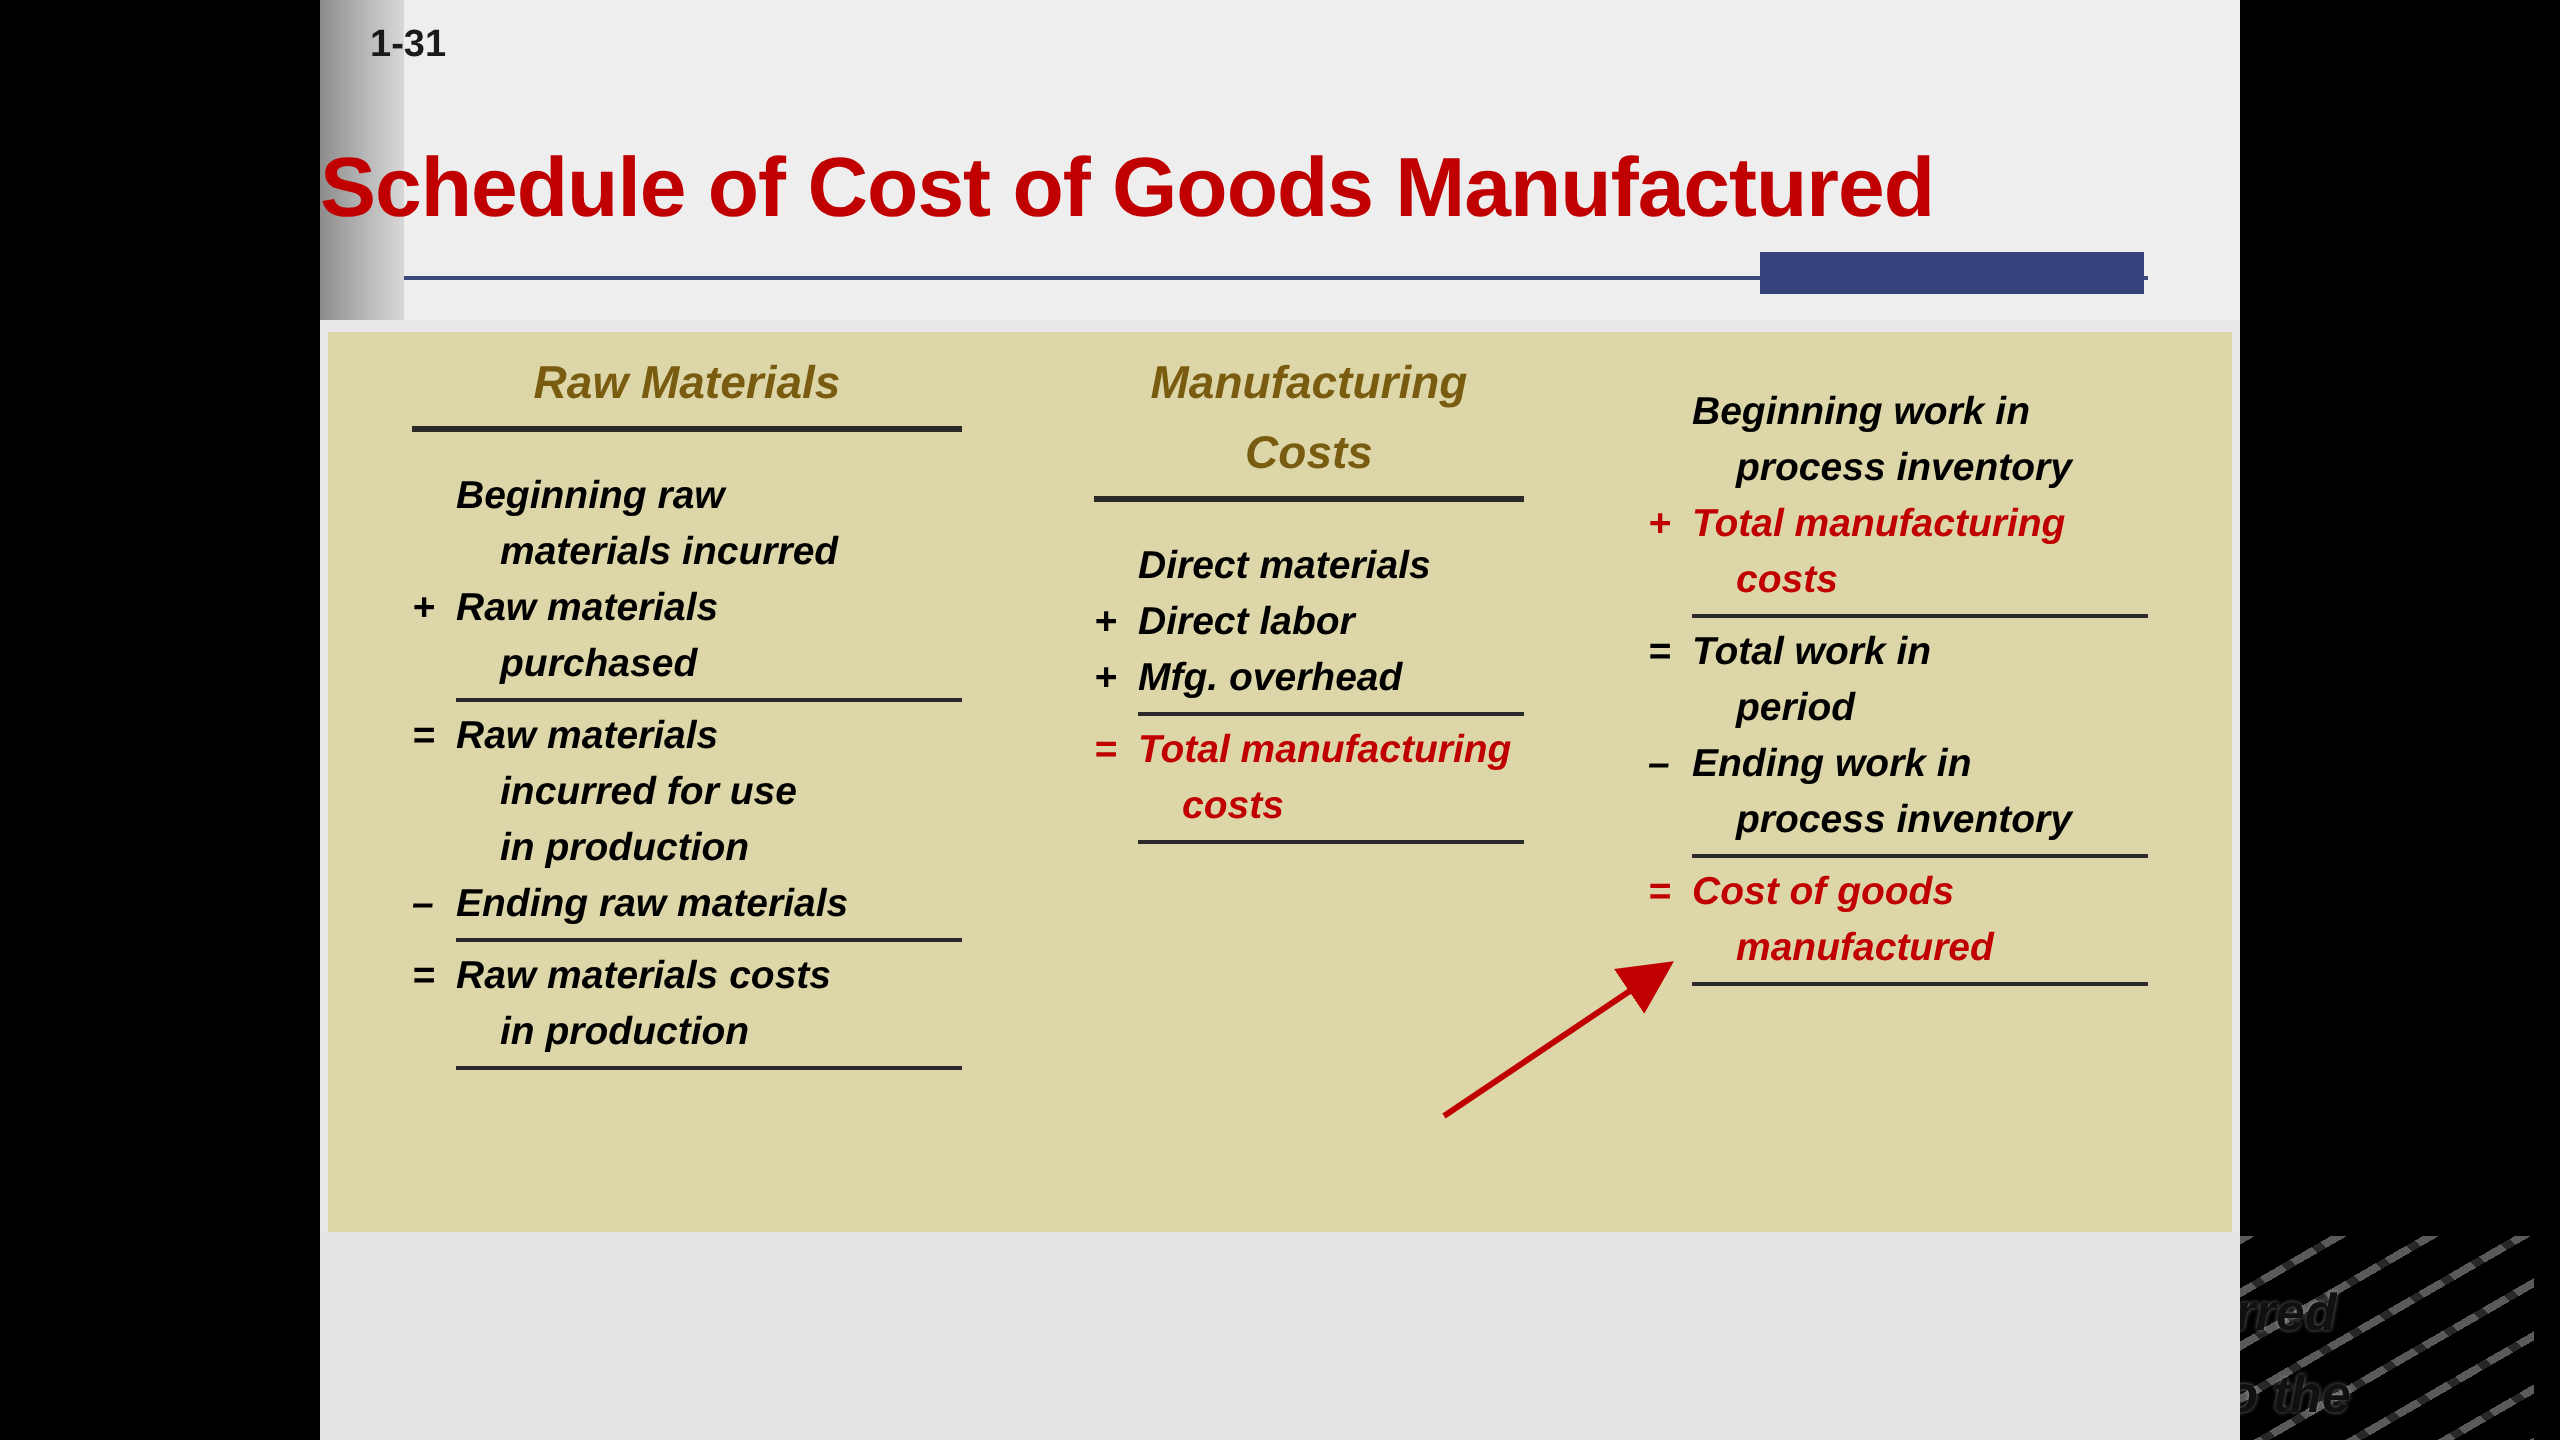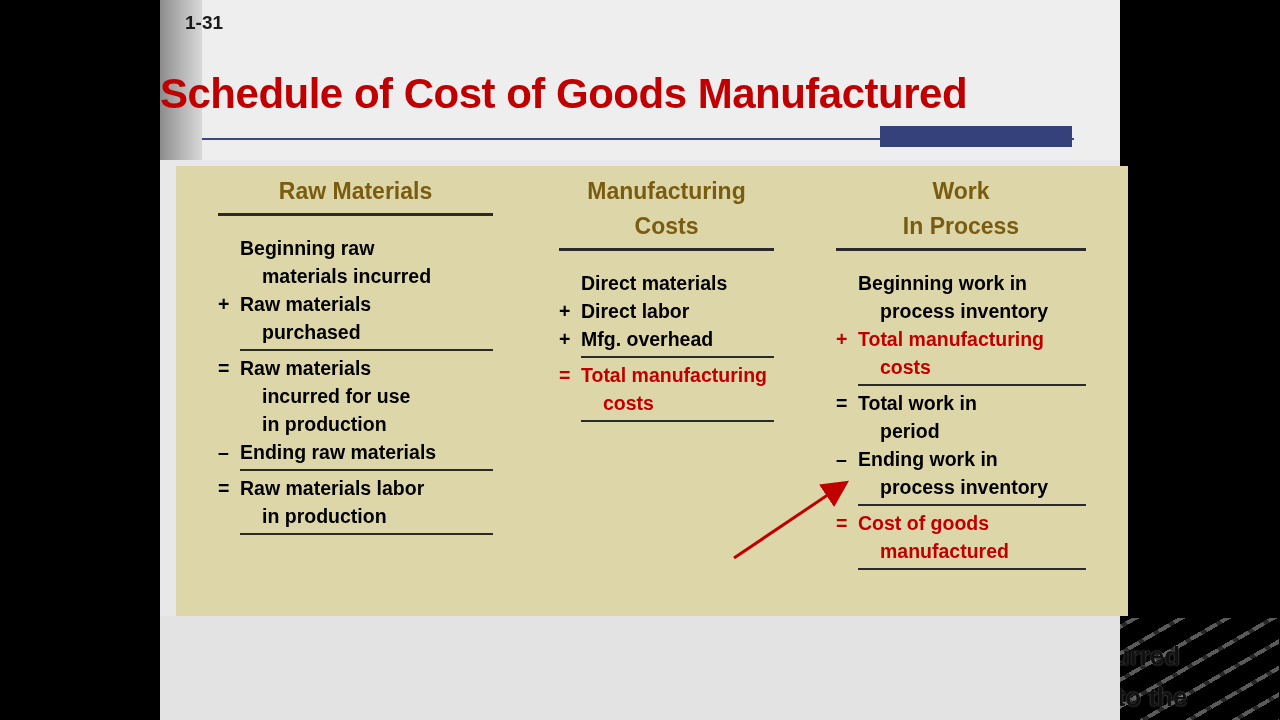--- a/index.html
+++ b/index.html
@@ -78,25 +78,26 @@
     position: absolute;
     left: 720px;
     top: 126px;
     width: 192px;
     height: 21px;
     background: #35417a;
   }
   
   .body-panel {
     position: absolute;
-    left: 16px;
+    left: 4px;
     top: 166px;
     width: 952px;
     height: 450px;
     background: #ddd6a8;
+    font-style: italic;
   }
   .col {
     position: absolute;
     top: 8px;
   }
   .col-head {
     text-align: center;
     color: #7a5c10;
     font-size: 23px;
     font-weight: bold;
@@ -233,21 +234,21 @@
           <span class="ind">incurred for use</span>
           <span class="ind">in production</span>
         </div>
         <div class="entry">
           <span class="op">–</span>
           <span>Ending raw materials</span>
         </div>
         <div class="subrule"></div>
         <div class="entry">
           <span class="op">=</span>
-          <span>Raw materials labor</span>
+          <span>Raw materials costs</span>
           <span class="ind">in production</span>
         </div>
         <div class="subrule"></div>
       </div>
 
       <div class="col col-mfg">
         <div class="col-head">
           <div>Manufacturing</div>
           <div>Costs</div>
           <div class="rule"></div>
@@ -268,25 +269,20 @@
         <div class="subrule"></div>
         <div class="entry red">
           <span class="op">=</span>
           <span>Total manufacturing</span>
           <span class="ind">costs</span>
         </div>
         <div class="subrule"></div>
       </div>
 
       <div class="col col-wip">
-        <div class="col-head">
-          <div>Work</div>
-          <div>In Process</div>
-          <div class="rule"></div>
-        </div>
         <div style="height:18px"></div>
         <div class="entry">
           <span class="op"></span>
           <span>Beginning work in</span>
           <span class="ind">process inventory</span>
         </div>
         <div class="entry red">
           <span class="op">+</span>
           <span>Total manufacturing</span>
           <span class="ind">costs</span>

